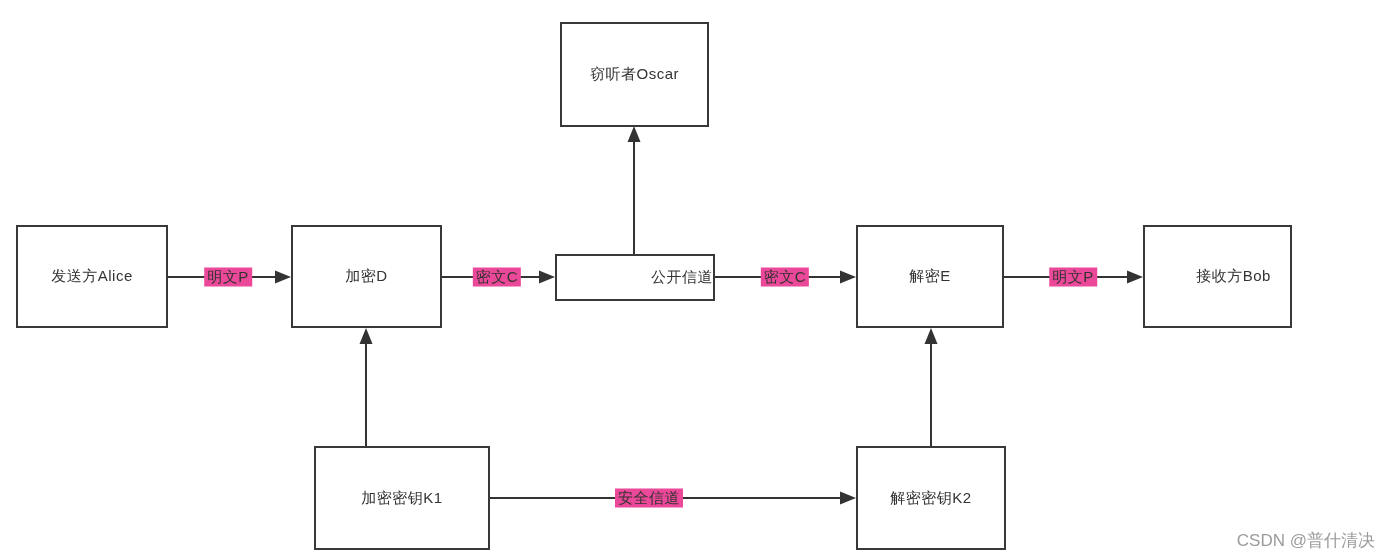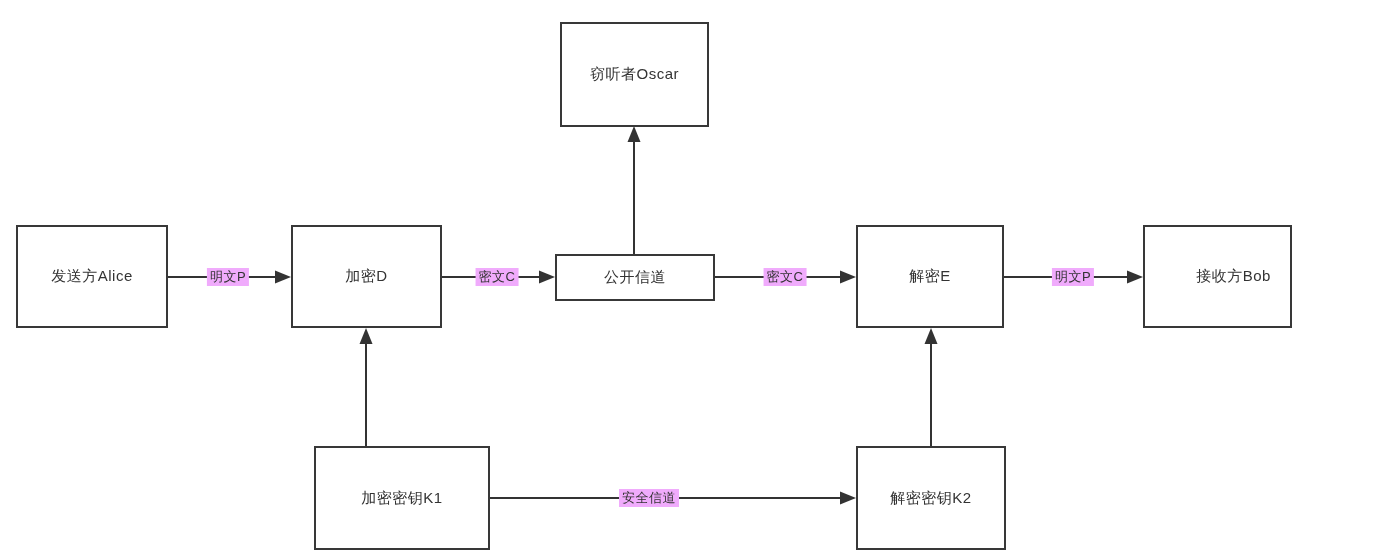--- a/index.html
+++ b/index.html
@@ -32,23 +32,23 @@
     align-items: center;
     justify-content: center;
     font-size: 15px;
     color: #333333;
     z-index: 2;
     letter-spacing: 0.5px;
   }
   .edge-label {
     position: absolute;
     transform: translate(-50%, -50%);
-    background: #f0abfc;
+    background: #ec4899;
     padding: 0 3px;
-    font-size: 13px;
+    font-size: 15px;
     color: #333333;
     z-index: 3;
     white-space: nowrap;
     letter-spacing: 0.5px;
   }
   .watermark {
     position: absolute;
     right: 6px;
     bottom: 6px;
     font-size: 17px;
@@ -93,21 +93,21 @@
   </svg>
 
   <div class="node" style="left:16px; top:225px; width:152px; height:103px;">
     <span>发送方Alice</span>
   </div>
 
   <div class="node" style="left:291px; top:225px; width:151px; height:103px;align-items:center;">
     <span>加密D</span>
   </div>
 
-  <div class="node" style="left:555px; top:254px; width:160px; height:47px;">
+  <div class="node" style="left:555px; top:254px; width:160px; height:47px;justify-content:flex-end;">
     <span>公开信道</span>
   </div>
 
   <div class="node" style="left:856px; top:225px; width:148px; height:103px;">
     <span>解密E</span>
   </div>
 
   <div class="node" style="left:1143px; top:225px; width:149px; height:103px;padding-left:32px;">
     <span>接收方Bob</span>
   </div>
@@ -127,14 +127,15 @@
   <span class="edge-label" style="left:228px; top:277px;">明文P</span>
 
   <span class="edge-label" style="left:497px; top:277px;">密文C</span>
 
   <span class="edge-label" style="left:785px; top:277px;">密文C</span>
 
   <span class="edge-label" style="left:1073px; top:277px;">明文P</span>
 
   <span class="edge-label" style="left:649px; top:498px;">安全信道</span>
 
+  <span class="watermark">CSDN @普什清决</span>
 
 </div>
 
 </body></html>

